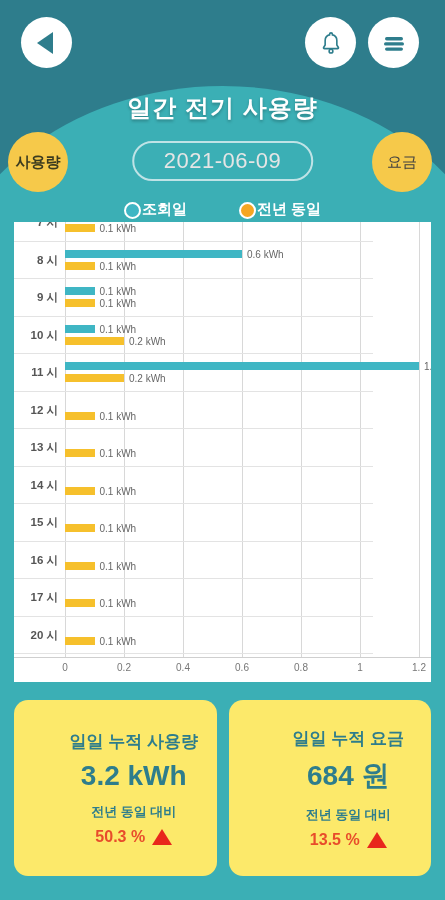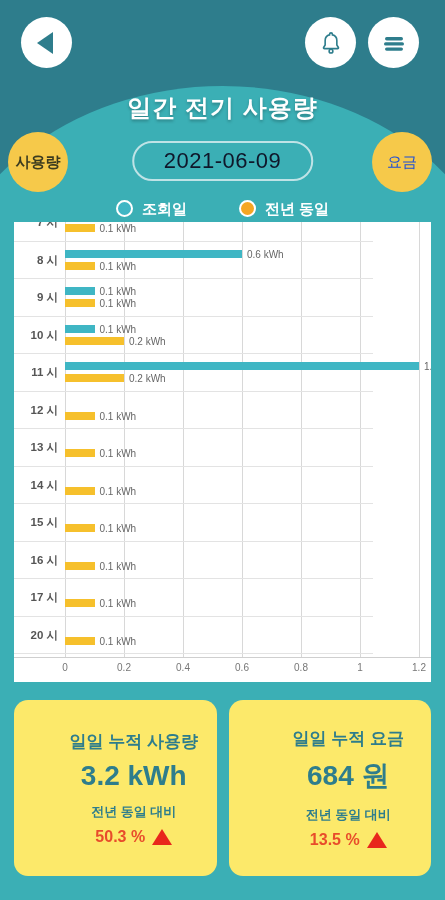--- a/index.html
+++ b/index.html
@@ -40,39 +40,39 @@
 
   .page-title{
     position:absolute; top:92px; left:0; width:445px;
     text-align:center; color:#ffffff;
     font-size:24px; font-weight:bold; letter-spacing:1px;
     text-shadow:0 2px 3px rgba(0,0,0,.25);
   }
   .date-pill{
     position:absolute; top:141px; left:50%; transform:translateX(-50%);
     padding:5px 30px; border:2px solid #bfe3e6; border-radius:20px;
-    color:#0f172a; font-size:22px; letter-spacing:.5px; cursor:pointer;
+    color:#e5e5e5; font-size:22px; letter-spacing:.5px; cursor:pointer;
     background:transparent; white-space:nowrap;
   }
 
   .side-tab{
     position:absolute; top:132px; width:60px; height:60px;
     background:#F6C94A; border-radius:50%;
     display:flex; align-items:center; justify-content:center;
     font-size:15px; font-weight:bold; cursor:pointer; z-index:5;
   }
   .tab-left{ left:8px; color:#3b3b1f; }
-  .tab-right{ left:372px; color:#1d4ed8; font-weight:normal; }
+  .tab-right{ left:372px; color:#404040; font-weight:normal; }
 
   
   .legend{
     position:absolute; top:196px; left:0; width:445px; height:26px;
     display:flex; align-items:center; justify-content:center; gap:52px;
   }
-  .legend-item{ display:flex; align-items:flex-start; gap:9px; }
+  .legend-item{ display:flex; align-items:flex-end; gap:1px; }
   .legend-dot{ width:17px; height:17px; border-radius:50%; border:2px solid #ffffff; }
   .dot-blue{ background:#3FB6C4; }
   .dot-orange{ background:#F5A623; }
   .legend-label{ color:#ffffff; font-size:15px; font-weight:bold; }
 
   
   .chart-card{
     position:absolute; top:222px; left:14px;
     width:417px; height:460px;
     background:#ffffff; overflow:hidden;

